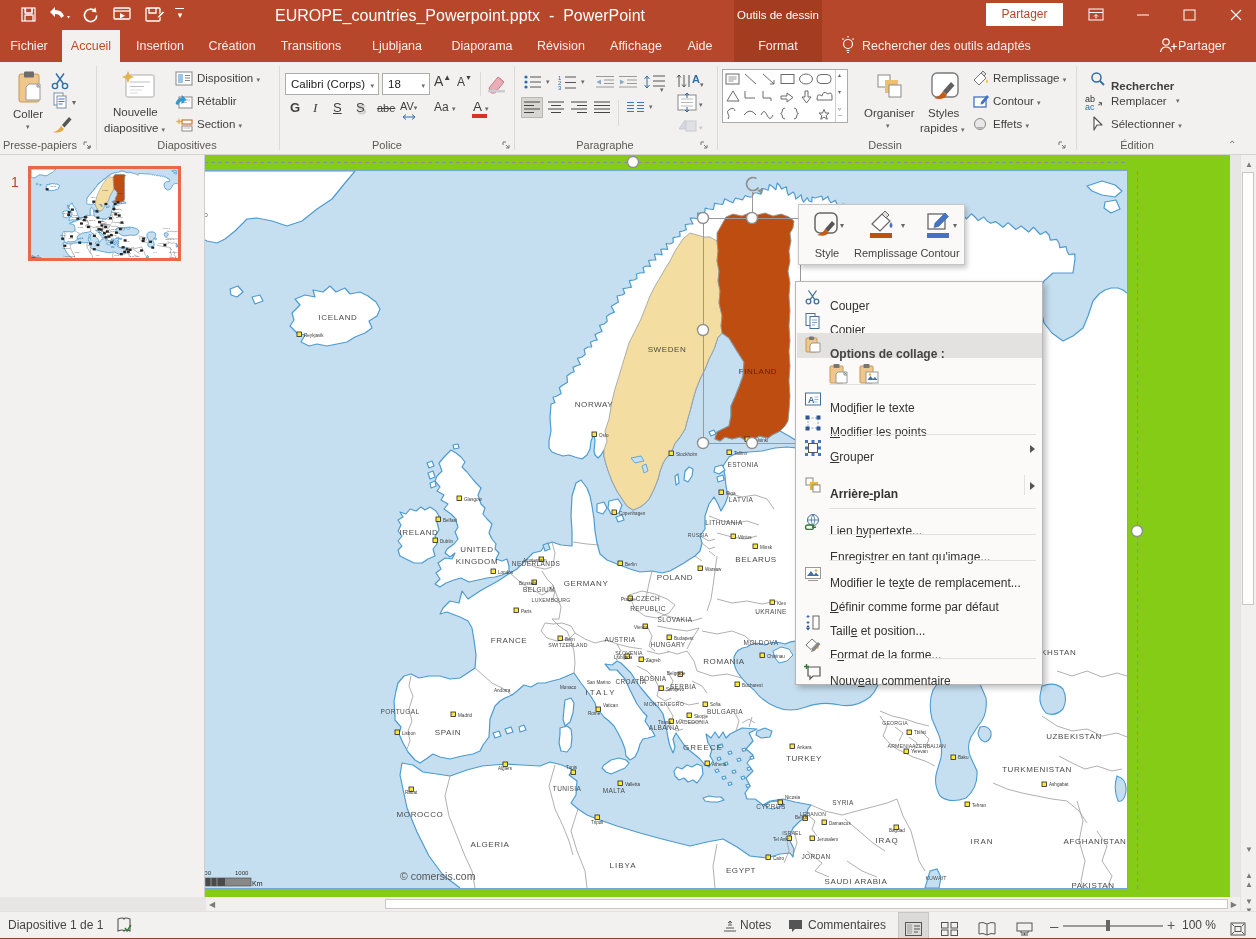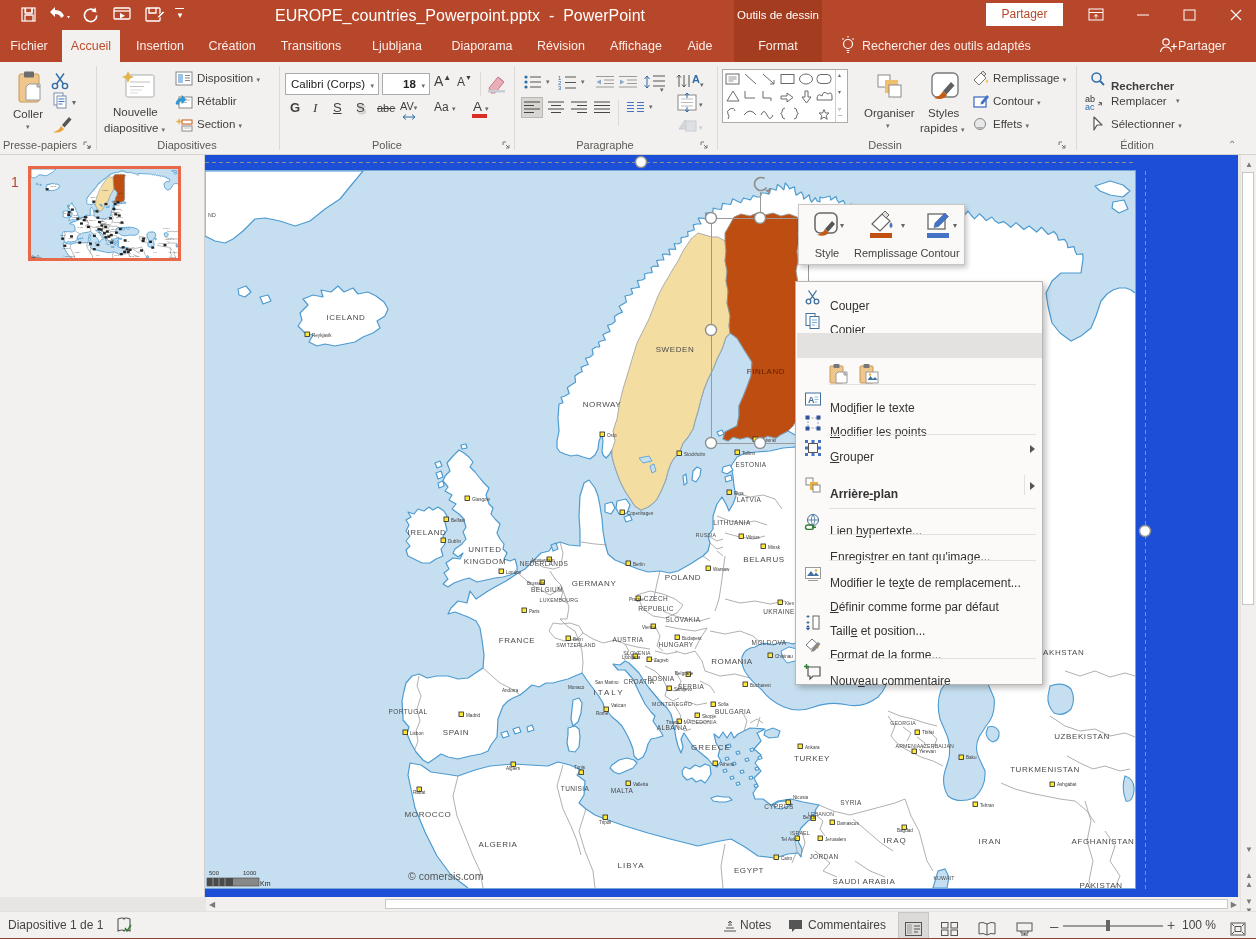--- a/index.html
+++ b/index.html
@@ -23,21 +23,21 @@
 .dd { font-size:7px; color:#6a6a6a; }
 .launch { position:absolute; width:11px; height:11px; }
 .launch svg { display:block; }
 #ribbon svg { display:block; }
 .combo { position:absolute; background:#fff; border:1px solid #ACACAC; font-size:11.5px; color:#222; }
 
 #leftpanel { position:absolute; left:0; top:155px; width:205px; height:742px; background:#F2F1F0; border-right:1px solid #D0CECC; }
 #thumbnum { position:absolute; left:11px; top:19px; color:#B7472A; font-size:14px; }
 #thumbbox { position:absolute; left:28px; top:11px; width:153px; height:95px; border:3px solid #E7694A; background:#fff; overflow:hidden; }
 
-#editarea { position:absolute; left:204px; top:155px; width:1034px; height:742px; background:#1d4ed8; }
+#editarea { position:absolute; left:196px; top:155px; width:1034px; height:742px; background:#84cc16; }
 #slide { position:absolute; left:1px; top:16px; width:930px; height:717px; background:#fff; outline:1px solid #74A8D4; }
 
 #vscroll { position:absolute; left:1240px; top:155px; width:16px; height:756px; background:#F1F0EE; border-left:1px solid #E5E3E1; }
 #hscroll { position:absolute; left:206px; top:897px; width:1034px; height:14px; background:#F1F0EE; }
 .sbtn { position:absolute; color:#7a7a7a; font-size:8px; text-align:center; }
 #vthumb { position:absolute; left:1242px; top:172px; width:12px; height:433px; background:#fff; border:1px solid #C9C7C5; }
 #hthumb { position:absolute; left:385px; top:899px; width:843px; height:10px; background:#fff; border:1px solid #C9C7C5; }
 
 #statusbar { position:absolute; left:0; top:911px; width:1256px; height:28px; background:#F2F1EF; border-top:1px solid #E3E1DF; color:#444; font-size:12px; }
 #statusbar .red { position:absolute; left:0; bottom:0; width:1256px; height:1px; background:#8A4432; }
@@ -214,21 +214,21 @@
         <path d="M5 1 l1 2.4 2.4 1 -2.4 1 -1 2.4 -1 -2.4 -2.4 -1 2.4 -1z" fill="#E3B44C"></path>
         <rect x="8" y="3" width="10" height="4" fill="#fff" stroke="#C55A11"></rect>
         <rect x="8" y="9" width="10" height="5" fill="#fff" stroke="#888"></rect>
         <path d="M9.5 11h7" stroke="#bbb"></path>
       </svg>
  <div class="rtxt" style="left:197px;top:56px;">Section <span class="dd">▾</span></div>
  <div class="glab" style="left:127px;width:120px;">Diapositives</div>
  <div class="gsep" style="left:279px;"></div>
 
  <div class="combo" style="left:285px;top:11px;width:94px;height:22px;line-height:21px;"><span style="padding-left:5px;">Calibri (Corps)</span><span class="dd" style="position:absolute;right:4px;top:1px;">▾</span></div>
- <div class="combo" style="left:382px;top:11px;width:48px;height:22px;line-height:21px;"><span style="padding-left:20px;font-weight:bold;">18</span><span class="dd" style="position:absolute;right:4px;top:1px;">▾</span></div>
+ <div class="combo" style="left:382px;top:11px;width:48px;height:22px;line-height:21px;"><span style="padding-left:5px;">18</span><span class="dd" style="position:absolute;right:4px;top:1px;">▾</span></div>
  <div class="rtxt" style="left:434px;top:11px;font-size:14px;">A<span style="font-size:8px;vertical-align:6px;">▲</span></div>
  <div class="rtxt" style="left:457px;top:12px;font-size:12px;">A<span style="font-size:7px;vertical-align:6px;">▼</span></div>
  <div class="gsep" style="left:480px;top:10px;bottom:58px;"></div>
  <svg style="position:absolute;left:486px;top:10px" width="22" height="22" viewBox="0 0 22 22">
         <path d="M3 16 l9 -11 6 5 -9 11 -4 0z" fill="#E9AEB8" stroke="#C87C8C"></path>
         <path d="M12 5 l6 5" stroke="#C87C8C"></path>
         <rect x="2" y="18" width="17" height="2.5" fill="#C9CDD4"></rect>
       </svg>
  <div class="rtxt" style="left:290px;top:38px;font-weight:bold;font-size:13px;">G</div>
  <div class="rtxt" style="left:313px;top:38px;font-style:italic;font-family:'Liberation Serif',serif;font-size:13.5px;">I</div>
@@ -893,20 +893,28 @@
             <rect x="2" y="1.5" width="9" height="12"></rect>
             <rect x="6" y="4.5" width="9" height="12"></rect>
           </g>
           <g stroke="#7da7d8">
             <path d="M8 8h5M8 10.5h5M8 13h3"></path>
           </g>
         </svg>
         <span class="txt"><u>C</u>opier</span>
       </div>
  <div style="position:absolute;left:1px;top:51px;width:245px;height:25px;background:#E4E2E0;"></div>
+ <div class="mi" style="top:51px;">
+        <svg class="ico" viewBox="0 0 18 18">
+          <rect x="2" y="2" width="11" height="14" rx="1" fill="#EFC78C" stroke="#C89858"></rect>
+          <rect x="5" y="0.5" width="5" height="3.5" rx="0.8" fill="#777"></rect>
+          <path d="M8 7 h8 v9 h-10 v-7 z" fill="#fff" stroke="#999"></path>
+        </svg>
+        <span class="txt" style="font-weight:bold;color:#444;">Options de collage&nbsp;:</span>
+      </div>
 
  <svg style="position:absolute;left:33px;top:81px" width="21" height="22" viewBox="0 0 21 22">
         <rect x="1" y="3" width="13" height="17" rx="1" fill="#EFC78C" stroke="#C89858"></rect>
         <rect x="4.5" y="1" width="6" height="4" rx="0.8" fill="#777"></rect>
         <path d="M9 9 h9 v11 h-11 v-9 z" fill="#fff" stroke="#999"></path>
         <path d="M15 9 l3 3 -3 0z" fill="#ddd" stroke="#999"></path>
       </svg>
  <svg style="position:absolute;left:63px;top:81px" width="21" height="22" viewBox="0 0 21 22">
         <rect x="1" y="3" width="13" height="17" rx="1" fill="#EFC78C" stroke="#C89858"></rect>
         <rect x="4.5" y="1" width="6" height="4" rx="0.8" fill="#777"></rect>

